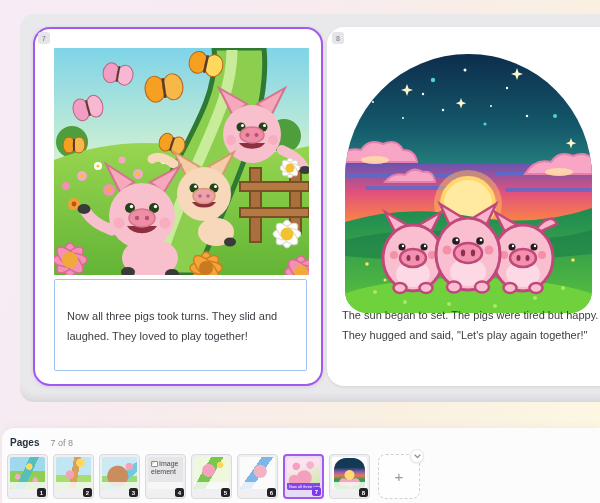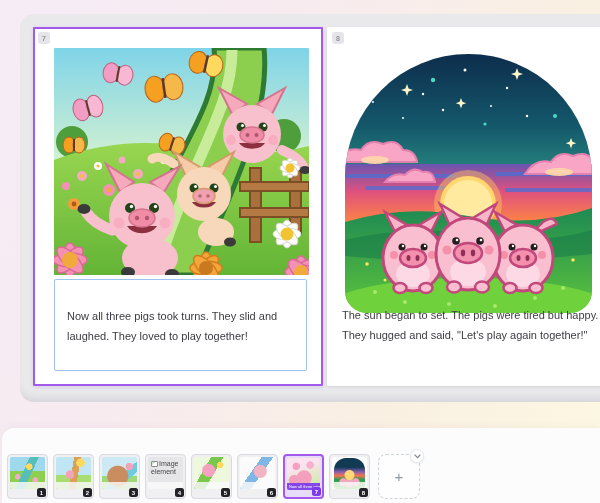--- a/index.html
+++ b/index.html
@@ -15,21 +15,21 @@
     background:linear-gradient(115deg,#f6ecf6 0%,#f7ebf0 35%,#f9f0e2 70%,#fdf8e2 100%);
     position:relative;
   }
   
   .canvas{
     position:absolute;left:20px;top:14px;width:596px;height:388px;
     background:#e9e9ec;border-radius:14px;
     box-shadow:inset 0 -9px 10px -7px rgba(60,50,70,.14);
   }
   .page{
-    position:absolute;top:13px;width:290px;height:359px;background:#fff;border-radius:1px;
+    position:absolute;top:13px;width:290px;height:359px;background:#fff;border-radius:17px;
   }
   .page.left{
     left:13px;border:2px solid var(--accent);
     box-shadow:0 1px 4px rgba(120,80,180,.18);
   }
   .page.right{
     left:307px;box-shadow:0 1px 3px rgba(0,0,0,.10);
   }
   .page-badge{
     position:absolute;left:5px;top:5px;width:12px;height:12px;border-radius:3px;
@@ -486,20 +486,24 @@
       </svg>
     </div>
 
     <div class="text-plain">
       <span>The sun began to set. The pigs were tired but happy. They hugged and said, "Let's play again together!"</span>
     </div>
   </div>
 </div>
 
 <div class="panel">
+  <div class="panel-head">
+    <span class="panel-title">Pages</span>
+    <span class="panel-count">7 of 8</span>
+  </div>
 
   <div class="thumbs">
 
     <div class="thumb">
       <div class="thumb-img t1">
           <div class="cap faux"></div>
         </div>
       <span class="num">1</span>
     </div>
 

